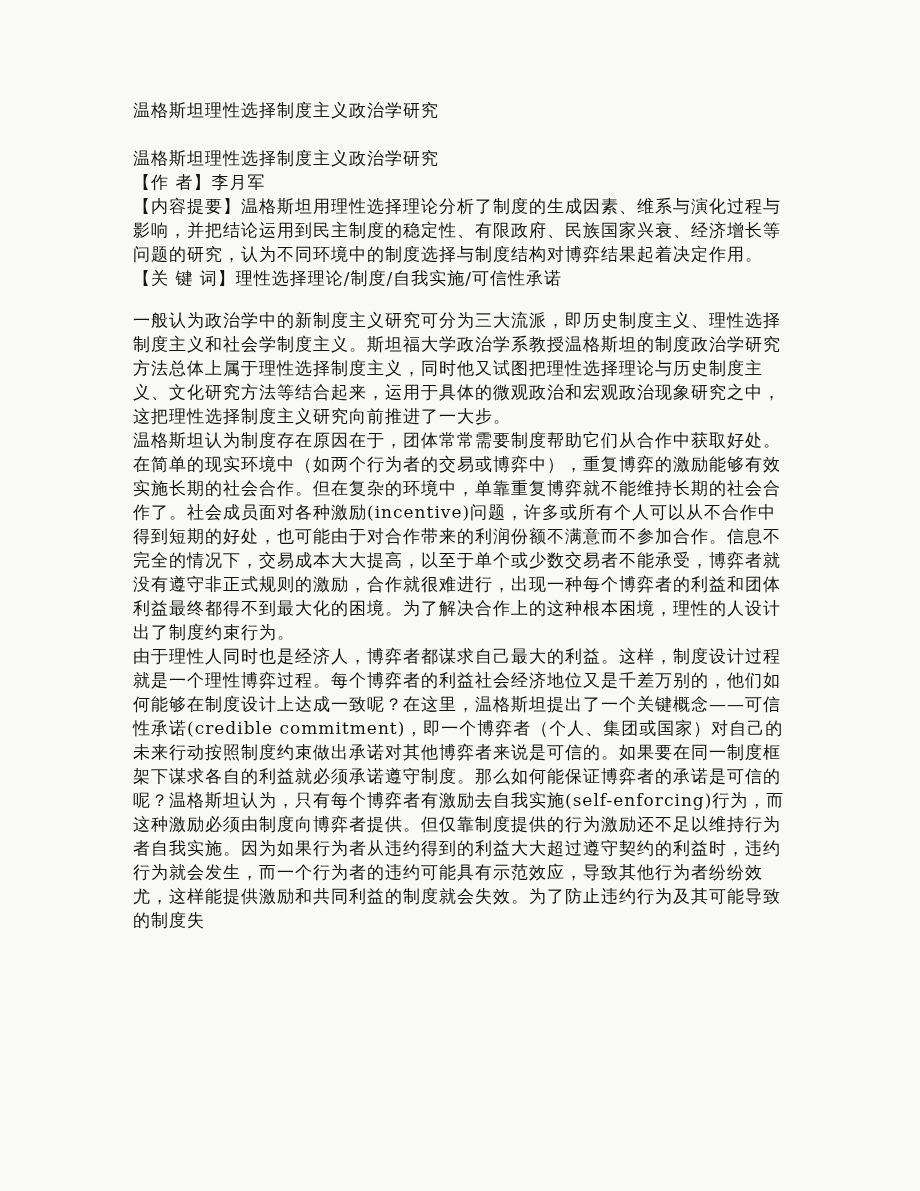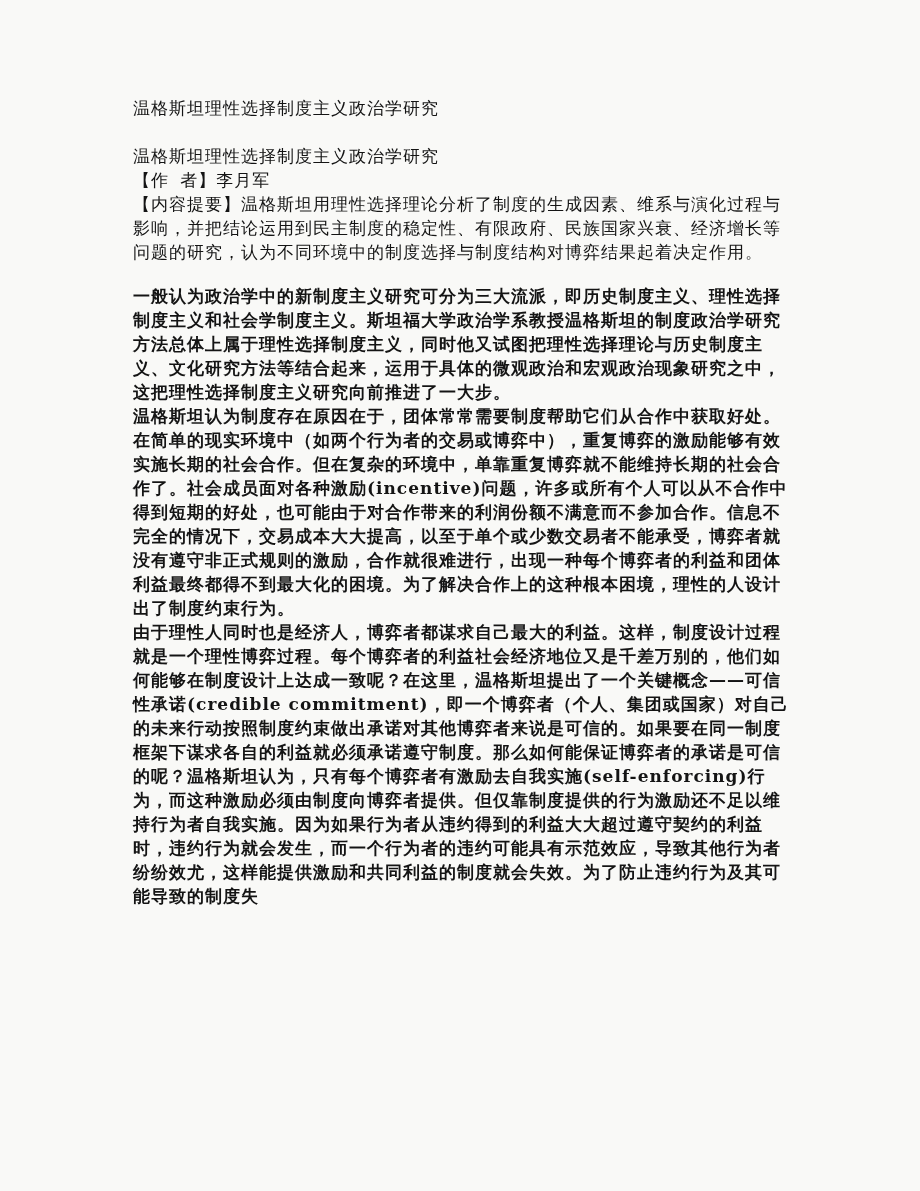--- a/index.html
+++ b/index.html
@@ -20,53 +20,52 @@
     height: 1191px;
     padding: 98px 130px 0 133px;
     font-size: 17px;
     line-height: 24px;
     letter-spacing: 1px;
     text-align: left;
   }
   .line {
     white-space: pre-wrap;
     margin: 0;
-    font-family: Liberation Mono, monospace;
   }
   .doc-header {
     margin-bottom: 24px; 
   }
   .body-block {
     margin-top: 18px; 
   }
   .body-block p {
     margin: 0;
     white-space: pre-wrap;
     word-break: break-word;
-    font-weight: bold;
   }
   .section-heading {
     padding-left: 72px; 
   }
 </style>
 </head>
 <body>
 
 <div class="page">
 
   <div class="line doc-header">温格斯坦理性选择制度主义政治学研究</div>
 
   <div class="line">温格斯坦理性选择制度主义政治学研究</div>
 
   <div class="line">【作 者】李月军</div>
 
 
   <div class="line">【内容提要】温格斯坦用理性选择理论分析了制度的生成因素、维系与演化过程与影响，并把结论运用到民主制度的稳定性、有限政府、民族国家兴衰、经济增长等问题的研究，认为不同环境中的制度选择与制度结构对博弈结果起着决定作用。</div>
 
 
+  <div class="line">【关 键 词】理性选择理论/制度/自我实施/可信性承诺</div>
 
   <div class="body-block">
 
     <p>一般认为政治学中的新制度主义研究可分为三大流派，即历史制度主义、理性选择制度主义和社会学制度主义。斯坦福大学政治学系教授温格斯坦的制度政治学研究方法总体上属于理性选择制度主义，同时他又试图把理性选择理论与历史制度主义、文化研究方法等结合起来，运用于具体的微观政治和宏观政治现象研究之中，这把理性选择制度主义研究向前推进了一大步。</p>
 
 
 
     <p>温格斯坦认为制度存在原因在于，团体常常需要制度帮助它们从合作中获取好处。在简单的现实环境中（如两个行为者的交易或博弈中），重复博弈的激励能够有效实施长期的社会合作。但在复杂的环境中，单靠重复博弈就不能维持长期的社会合作了。社会成员面对各种激励(incentive)问题，许多或所有个人可以从不合作中得到短期的好处，也可能由于对合作带来的利润份额不满意而不参加合作。信息不完全的情况下，交易成本大大提高，以至于单个或少数交易者不能承受，博弈者就没有遵守非正式规则的激励，合作就很难进行，出现一种每个博弈者的利益和团体利益最终都得不到最大化的困境。为了解决合作上的这种根本困境，理性的人设计出了制度约束行为。</p>
 
     <p>由于理性人同时也是经济人，博弈者都谋求自己最大的利益。这样，制度设计过程就是一个理性博弈过程。每个博弈者的利益社会经济地位又是千差万别的，他们如何能够在制度设计上达成一致呢？在这里，温格斯坦提出了一个关键概念——可信性承诺(credible commitment)，即一个博弈者（个人、集团或国家）对自己的未来行动按照制度约束做出承诺对其他博弈者来说是可信的。如果要在同一制度框架下谋求各自的利益就必须承诺遵守制度。那么如何能保证博弈者的承诺是可信的呢？温格斯坦认为，只有每个博弈者有激励去自我实施(self-enforcing)行为，而这种激励必须由制度向博弈者提供。但仅靠制度提供的行为激励还不足以维持行为者自我实施。因为如果行为者从违约得到的利益大大超过遵守契约的利益时，违约行为就会发生，而一个行为者的违约可能具有示范效应，导致其他行为者纷纷效尤，这样能提供激励和共同利益的制度就会失效。为了防止违约行为及其可能导致的制度失</p>

